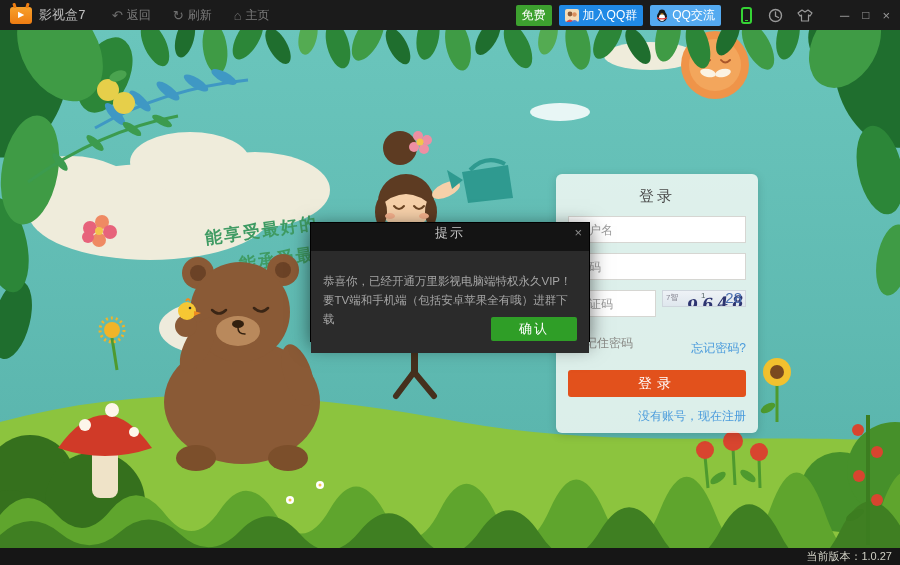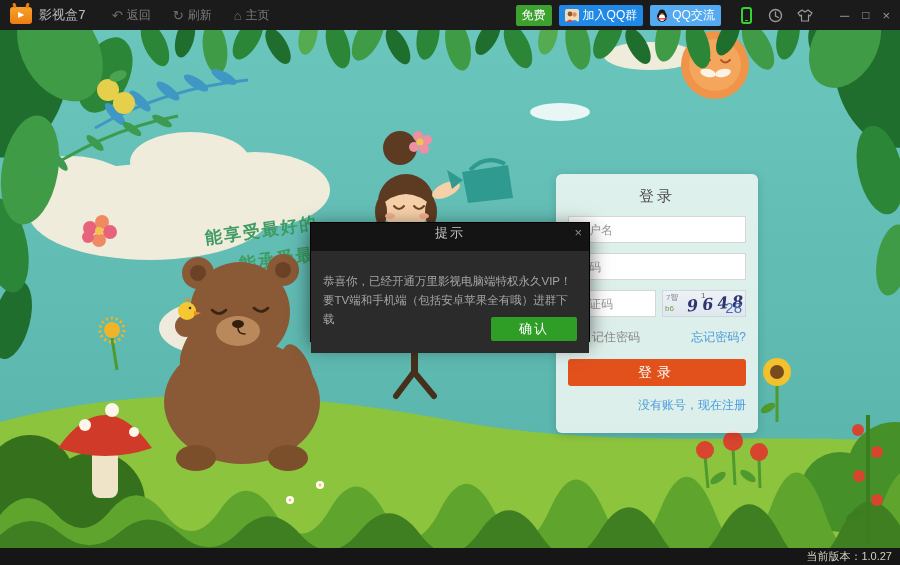--- a/index.html
+++ b/index.html
@@ -48,35 +48,35 @@
   .login-panel { position:absolute; left:556px; top:144px; width:202px; height:259px;
     background:rgba(253,253,249,0.80); border-radius:6px; padding:13px 12px 8px 12px;
     box-shadow:0 2px 10px rgba(0,0,0,0.15); }
   .login-title { text-align:center; font-size:15px; color:#4a4a4a; letter-spacing:3px;
     margin-bottom:6px; }
   .fld { display:block; width:100%; height:27px; margin-top:10px; border:1px solid #d6d6d2;
     background:#fff; font-size:12px; color:#333; padding:0 8px; outline:none; }
   .fld::placeholder { color:#9a9a9a; }
   .captcha-row { display:flex; gap:6px; }
   .captcha-row .fld { flex:0 0 88px; width:88px; }
-  .captcha-img { position:relative; flex:1; height:27px; margin-top:10px;
+  .captcha-img { position:relative; flex:1; height:17px; margin-top:10px;
     background:linear-gradient(#eef2f6,#dfe7ee); border:1px solid #cfd6dd; overflow:hidden; }
   .cap-main { position:absolute; left:24px; top:3px; font-family:"DejaVu Serif",serif;
     font-style:italic; font-weight:bold; font-size:16px; color:#2d3470; letter-spacing:4px;
     transform:rotate(-5deg); }
   .cap-noise { position:absolute; font-size:8px; }
   .cap-noise.tl { left:3px; top:1px; color:#8a8a95; }
   .cap-noise.l { left:2px; top:13px; color:#7a9a4a; }
   .cap-noise.t { left:38px; top:0; color:#566; }
   .cap-noise.br { right:3px; bottom:0; font-size:15px; color:#4a6fb0; }
   .options-row { display:flex; align-items:center; margin-top:12px; font-size:12px; }
   .checkbox { width:13px; height:13px; background:#43b043; border-radius:2px; color:#fff;
     font-size:10px; line-height:13px; text-align:center; flex:0 0 auto; }
-  .remember { color:#8a8a86; margin-left:11px; }
-  .forgot { margin-left:auto; color:#4a9bdc; cursor:pointer; }
+  .remember { color:#8a8a86; margin-left:4px; }
+  .forgot { margin-left:auto; color:#4a9bdc; cursor:pointer;margin-top:11px; }
   .login-btn { display:block; width:100%; height:27px; margin-top:13px; border:none;
     border-radius:3px; background:#e2511c; color:#fff; font-size:14px; letter-spacing:5px;
     cursor:pointer; }
   .register { text-align:right; margin-top:11px; font-size:12px; }
   .register a { color:#4a9bdc; cursor:pointer; }
 
   
   .dialog { position:absolute; left:310px; top:192px; width:280px; height:120px;
     border:1px solid #000; box-shadow:0 4px 18px rgba(0,0,0,0.55); }
   .dialog-titlebar { height:28px; background:#141414; color:#c8c8c8; font-size:13px;

